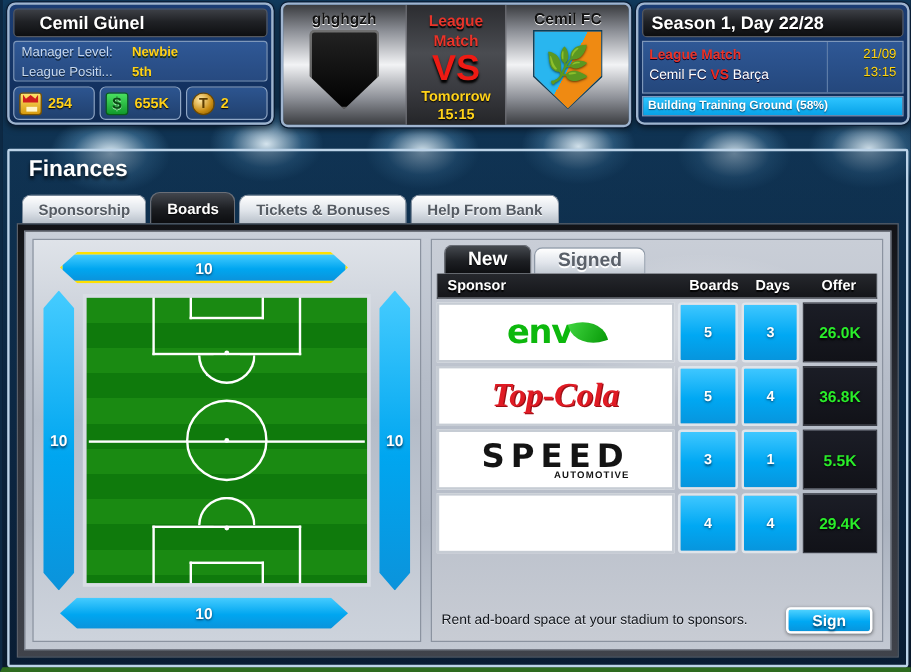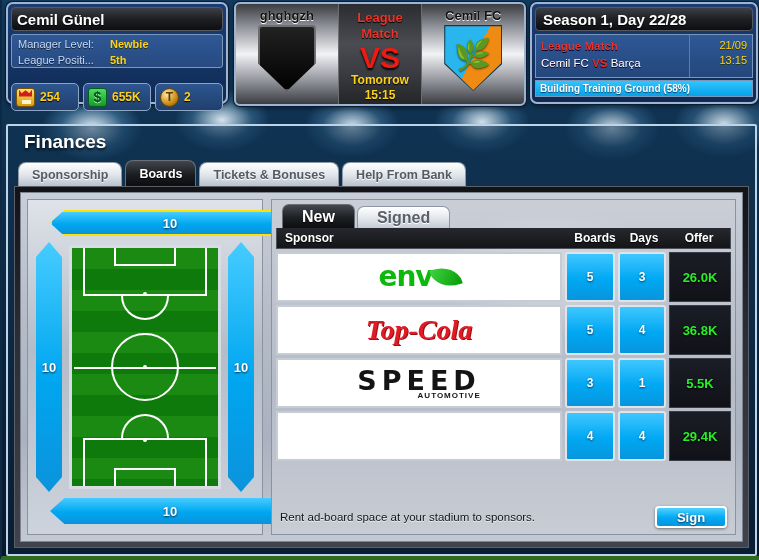--- a/index.html
+++ b/index.html
@@ -36,34 +36,34 @@
     border:2px solid #9fb4cf;
     border-radius:7px;
     box-shadow:0 0 0 1px #0a1b33, 0 2px 5px rgba(0,0,0,.55);
     padding:3px;
   }
   .mgr-name {
     height:24px;
     background:linear-gradient(180deg,#3d4046 0%, #202226 45%, #0d0e10 100%);
     border-radius:4px;
     color:#fff; font-size:15px; font-weight:bold;
-    line-height:24px; padding-left:5px;
+    line-height:24px; padding-left:21px;
     text-shadow:0 1px 1px #000;
     border:1px solid #55585e;
   }
   .mgr-stats {
     margin-top:3px; height:34px;
     background:linear-gradient(180deg,#2f5896,#274a80);
     border:1px solid #7d97ba; border-radius:3px;
     padding:1px 6px;
   }
   .mgr-row { display:flex; height:16px; align-items:center; }
   .mgr-lbl { color:#c6d8f0; font-size:11px; width:92px; text-shadow:0 1px 0 #123; }
   .mgr-val { color:#ffd11a; font-size:11px; font-weight:bold; text-shadow:0 1px 0 #231; }
-  .res-bar { margin-top:15px; display:flex; gap:4px; height:28px; }
+  .res-bar { margin-top:4px; display:flex; gap:4px; height:28px; }
   .res {
     flex:1; display:flex; align-items:center; gap:5px;
     background:linear-gradient(180deg,#2d5590,#20406e);
     border:1px solid #8ea6c6; border-radius:5px; padding-left:4px;
   }
   .res-val { color:#ffd11a; font-size:12px; font-weight:bold; text-shadow:0 1px 1px #000; }
   .ico { width:19px; height:19px; position:relative; flex:0 0 19px; }
   .ico-trophy {
     background:linear-gradient(180deg,#ffe36a,#d79b10);
     border:1px solid #7a5200; border-radius:3px;
@@ -199,21 +199,21 @@
     position:absolute; inset:5px;
     background:
       radial-gradient(ellipse 180px 110px at 78% 40%, rgba(255,255,255,.22), rgba(255,255,255,0) 70%),
       linear-gradient(180deg,#c9cfd9 0%,#b6bdc9 35%,#aab2bf 70%,#c3c9d3 100%);
     border:1px solid #7d8490;
     display:flex; gap:8px; padding:6px;
   }
 
   
   .pitch-pane {
-    width:236px; position:relative;
+    width:324px; position:relative;
     background:linear-gradient(180deg,#dfe3e9,#b4bcc8 45%,#cdd3dc);
     border:1px solid #8b93a0;
   }
   .board {
     position:absolute; background:linear-gradient(180deg,#46ccff,#00a6f0 55%,#0b93db);
     color:#fff; font-size:13px; font-weight:bold; text-align:center;
     text-shadow:0 1px 2px rgba(0,30,60,.85);
     display:flex; align-items:center; justify-content:center;
   }
   .board.top {

